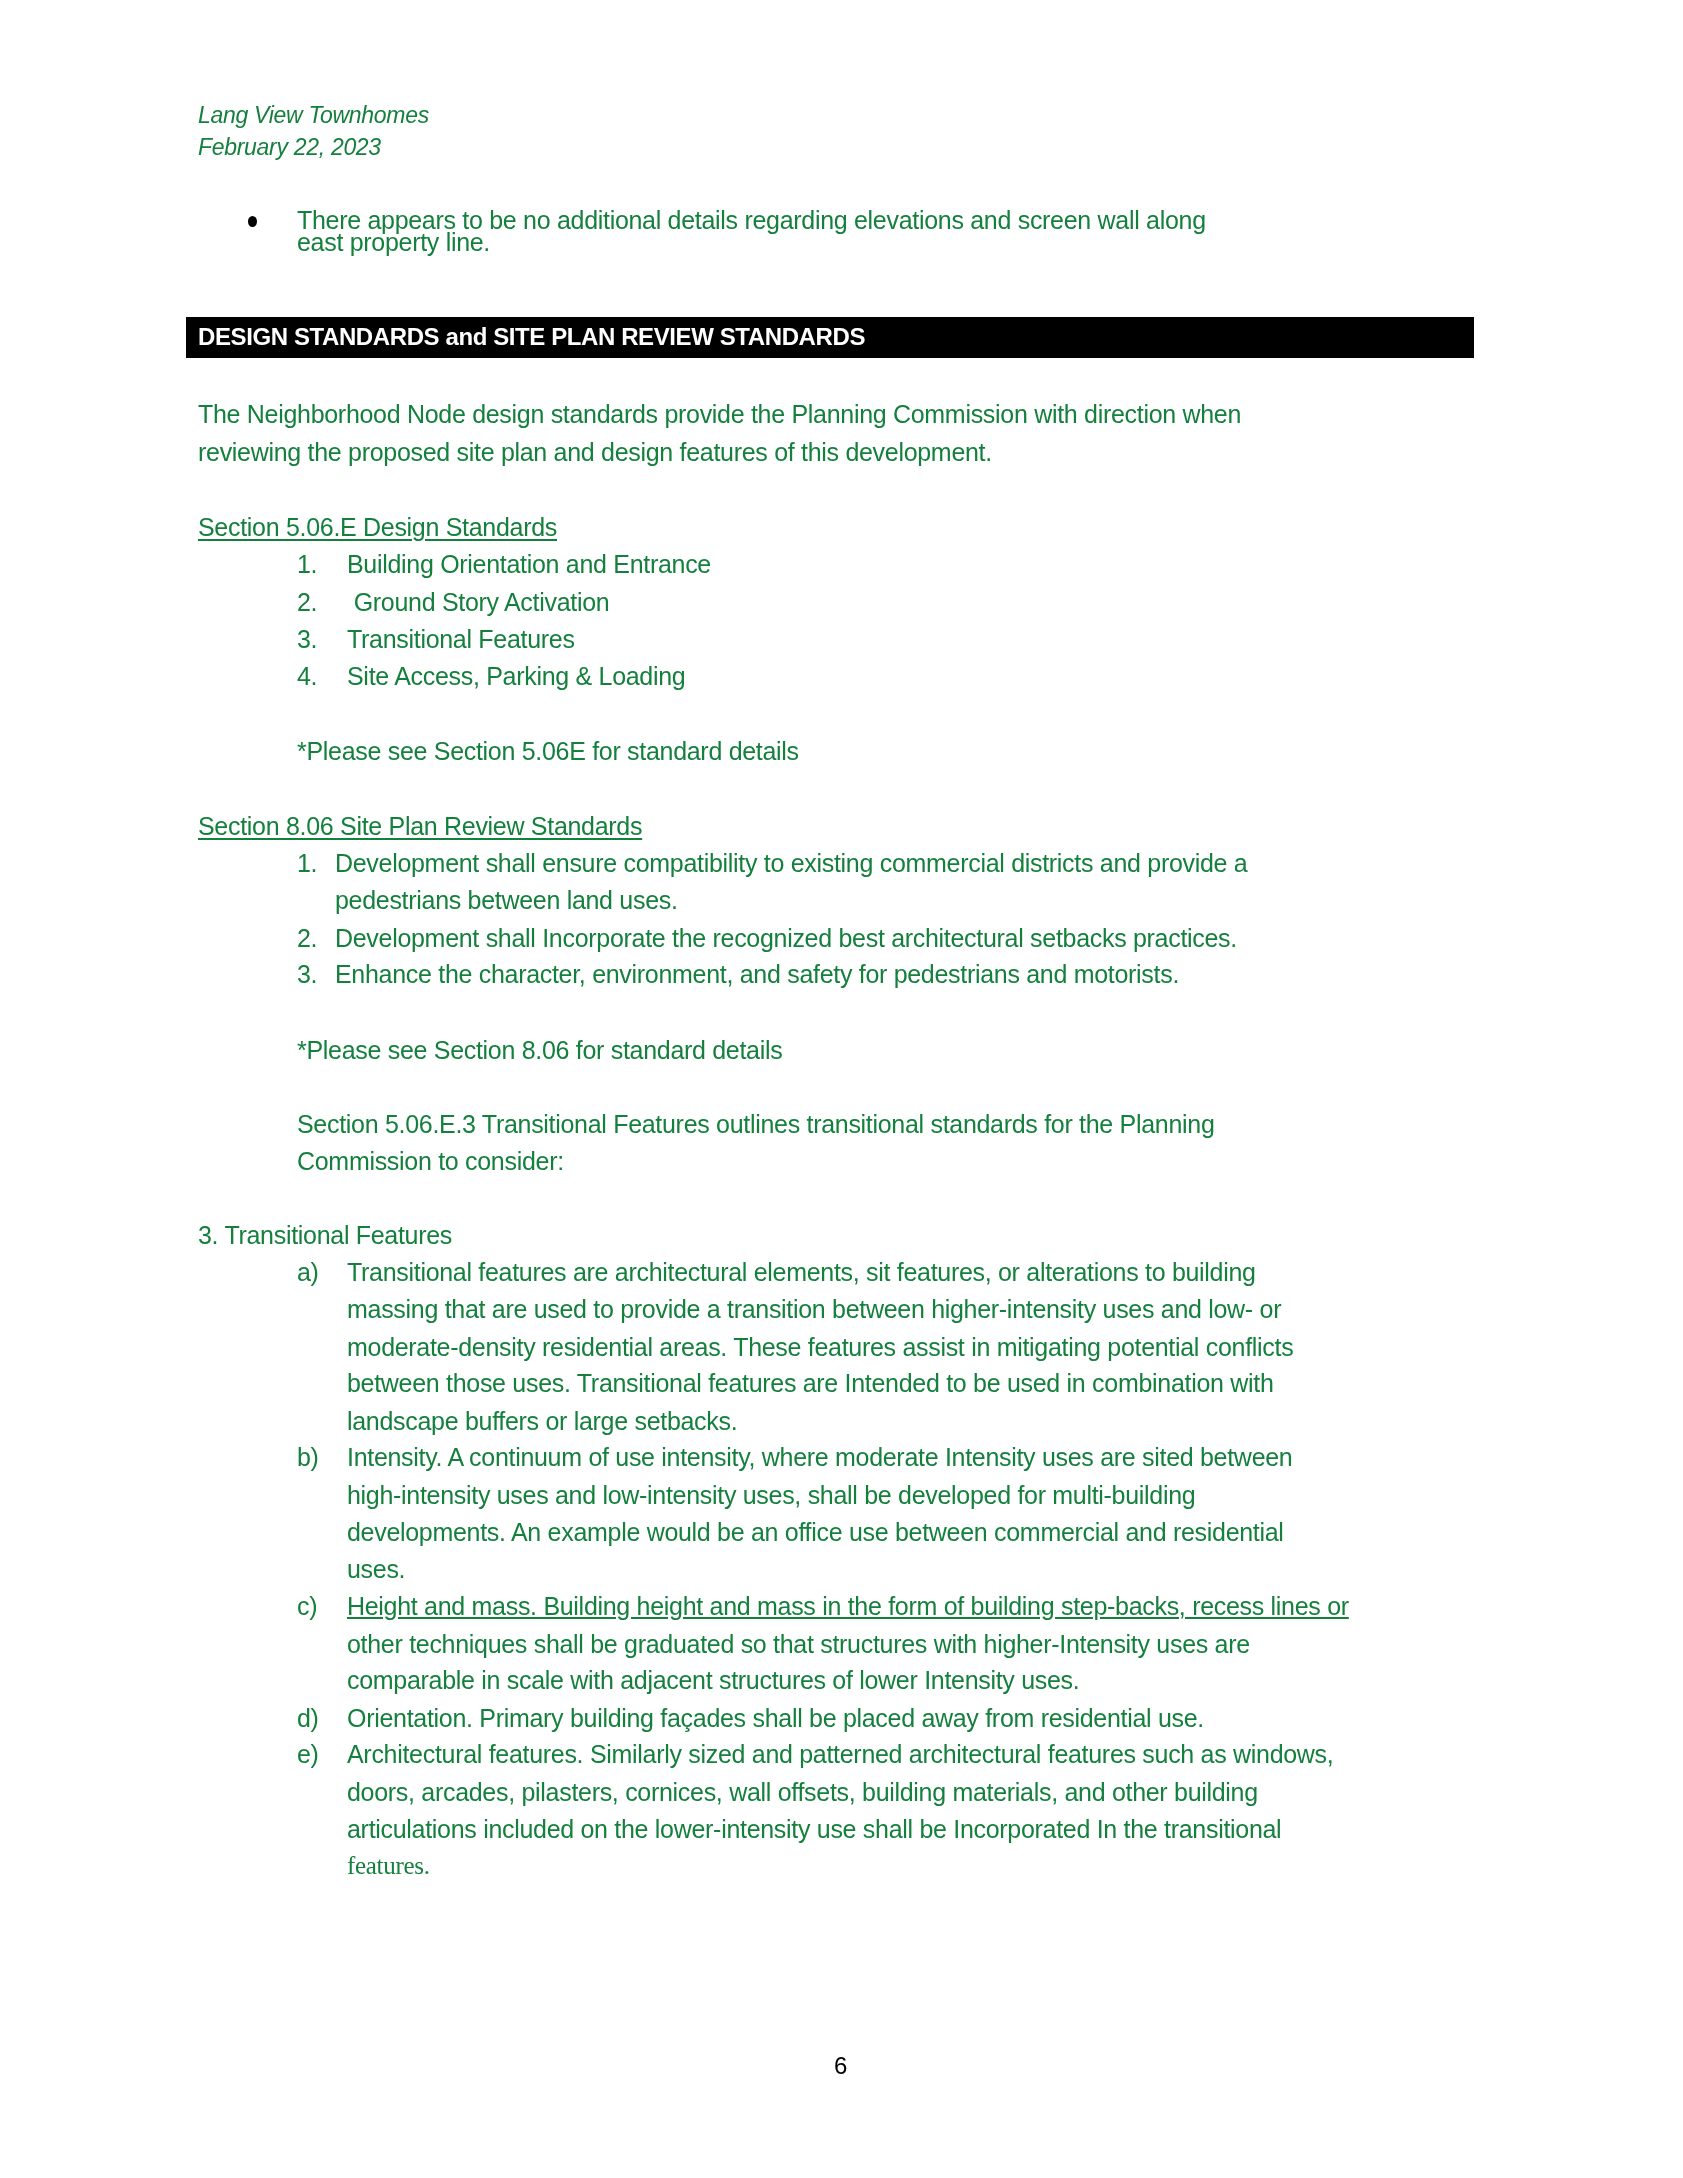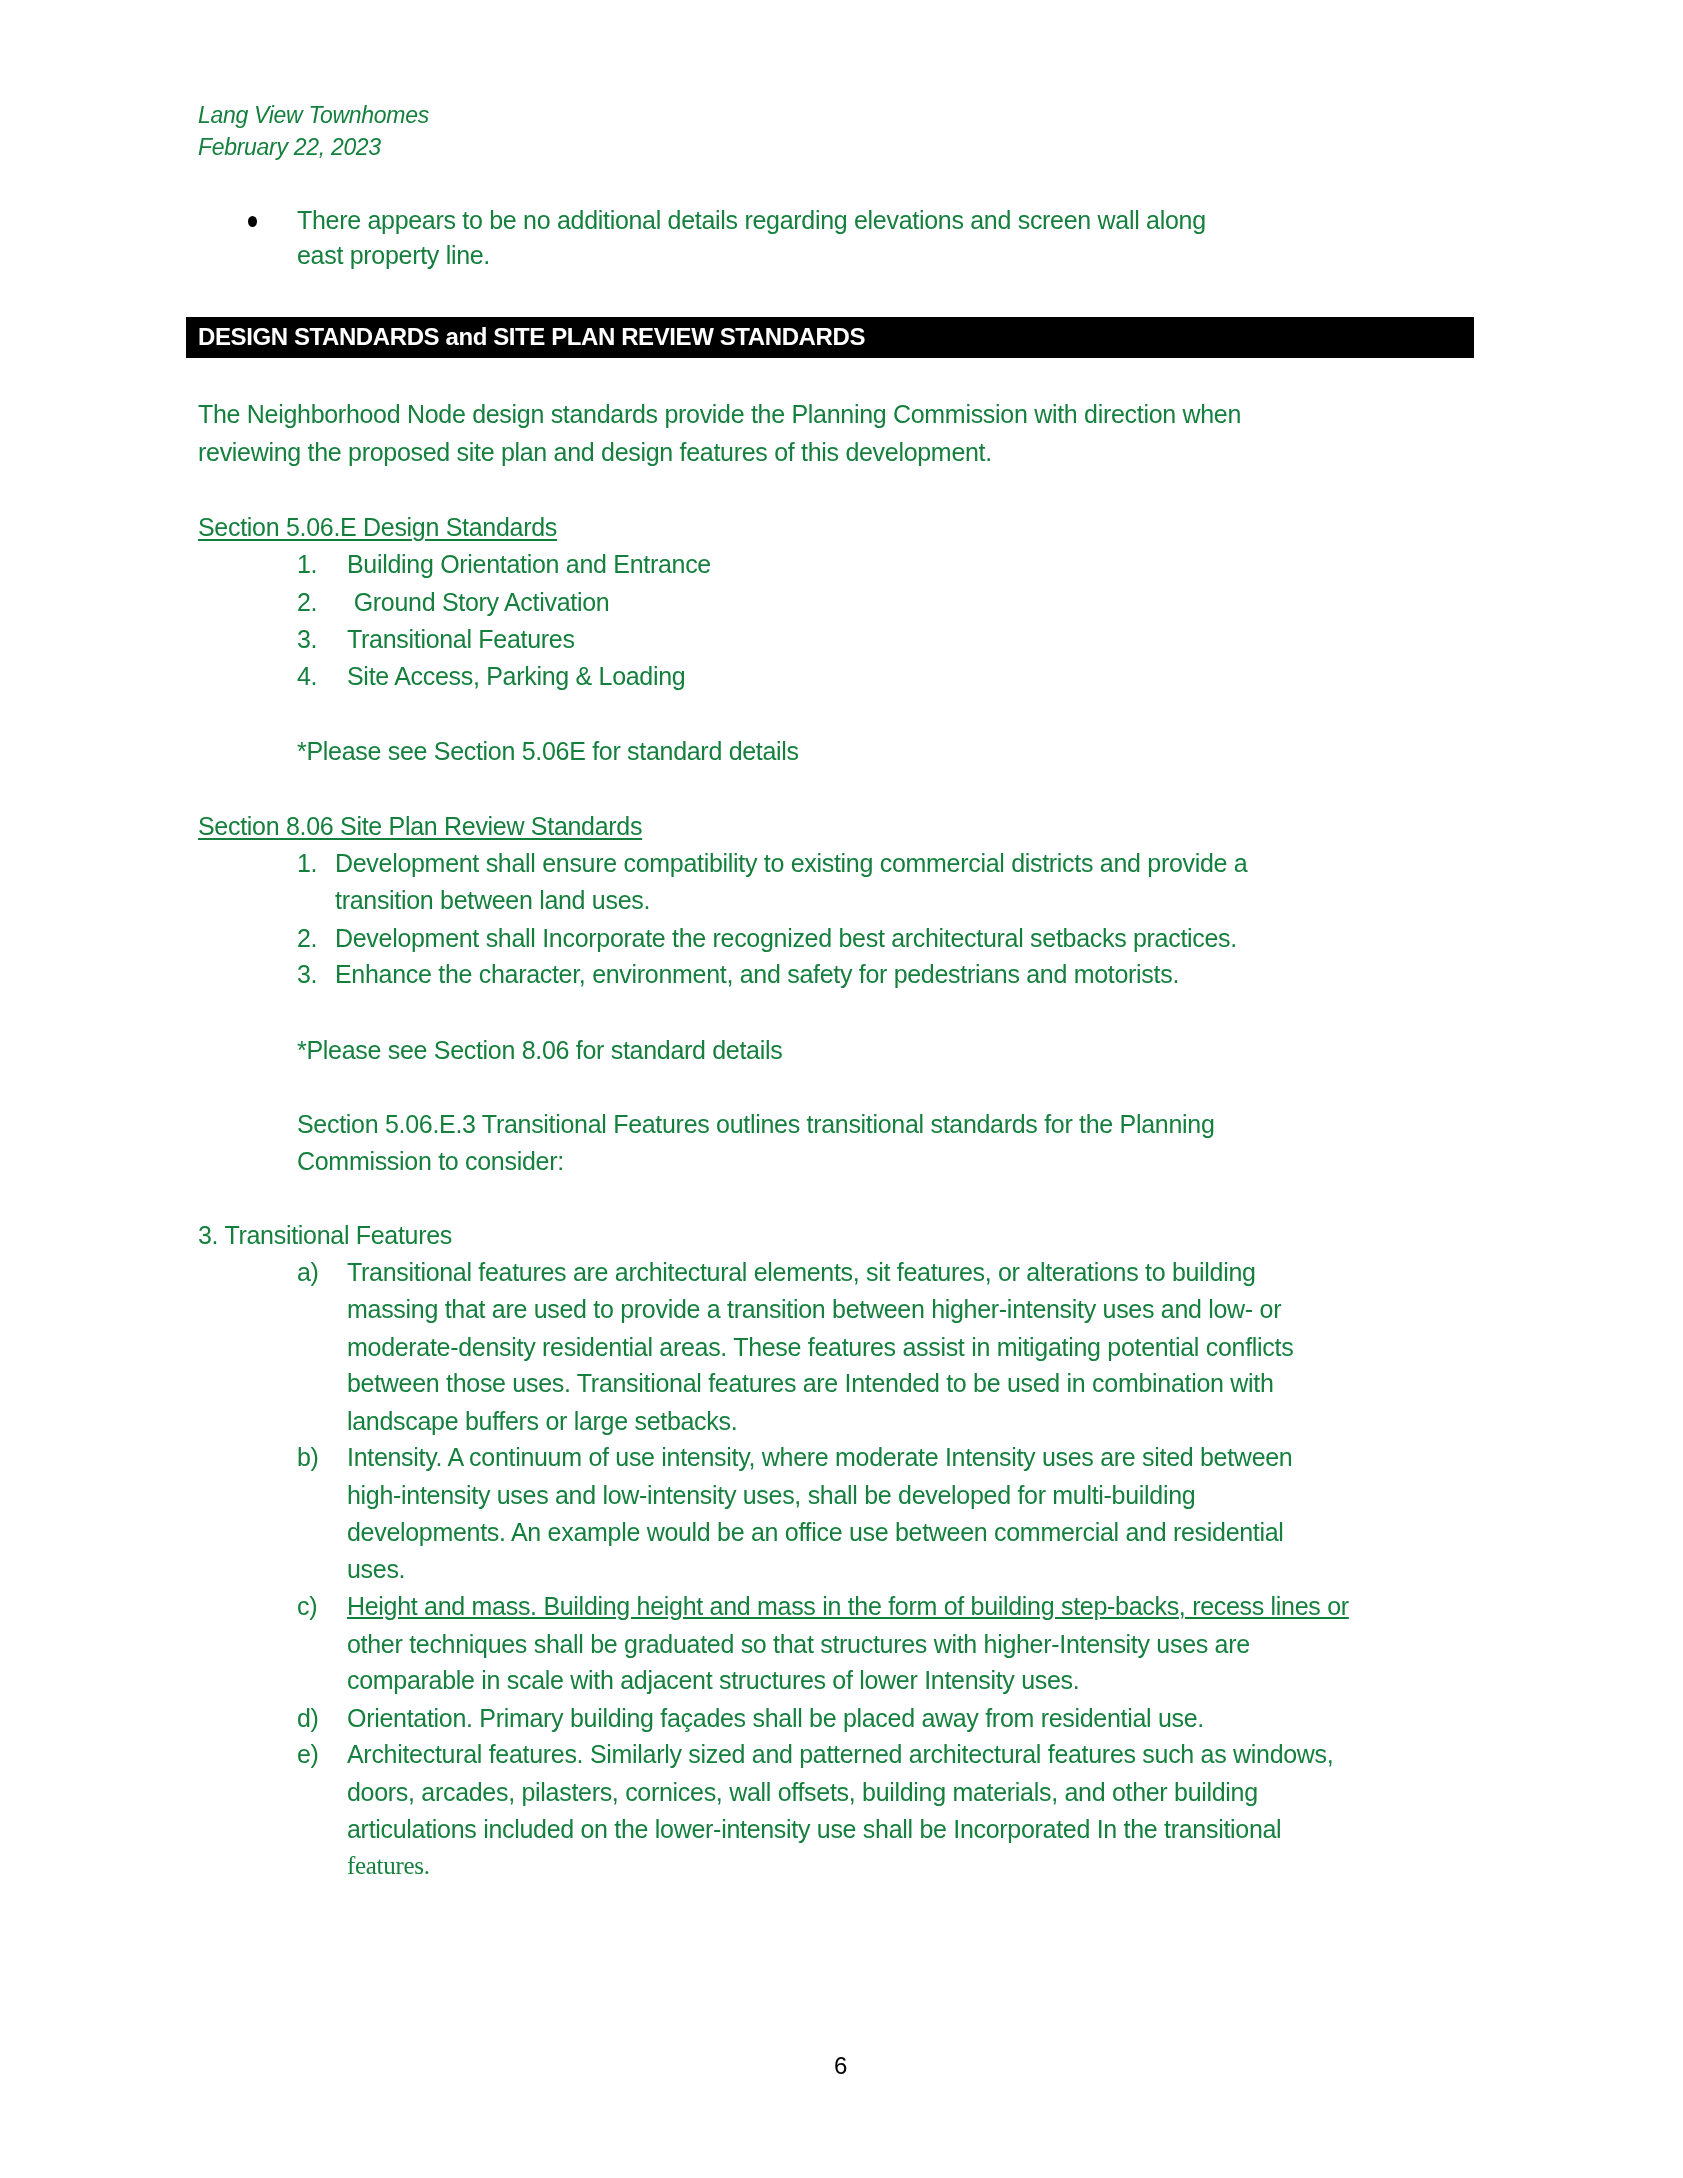--- a/index.html
+++ b/index.html
@@ -18,21 +18,21 @@
 </head>
 <body>
 
 <div class="page">
 
   <div class="ln hdr" style="left:198px; top:100px;">Lang View Townhomes</div>
   <div class="ln hdr" style="left:198px; top:132px;">February 22, 2023</div>
 
   <div class="bullet" style="left:248px; top:216px;"></div>
   <div class="ln" style="left:297px; top:205px;">There appears to be no additional details regarding elevations and screen wall along</div>
-  <div class="ln" style="left:297px; top:240px;">east property line.</div>
+  <div class="ln" style="left:297px; top:227px;">east property line.</div>
 
   <div class="bar"></div>
   <div class="bar-text">DESIGN STANDARDS and SITE PLAN REVIEW STANDARDS</div>
 
   <div class="ln" style="left:198px; top:399px;">The Neighborhood Node design standards provide the Planning Commission with direction when</div>
   <div class="ln" style="left:198px; top:437px;">reviewing the proposed site plan and design features of this development.</div>
 
   <div class="ln u" style="left:198px; top:512px;">Section 5.06.E Design Standards</div>
   <div class="ln" style="left:297px; top:549px;">1.</div>
   <div class="ln" style="left:347px; top:549px;">Building Orientation and Entrance</div>
@@ -41,21 +41,21 @@
   <div class="ln" style="left:297px; top:624px;">3.</div>
   <div class="ln" style="left:347px; top:624px;">Transitional Features</div>
   <div class="ln" style="left:297px; top:661px;">4.</div>
   <div class="ln" style="left:347px; top:661px;">Site Access, Parking &amp; Loading</div>
 
   <div class="ln" style="left:297px; top:736px;">*Please see Section 5.06E for standard details</div>
 
   <div class="ln u" style="left:198px; top:811px;">Section 8.06 Site Plan Review Standards</div>
   <div class="ln" style="left:297px; top:848px;">1.</div>
   <div class="ln" style="left:335px; top:848px;">Development shall ensure compatibility to existing commercial districts and provide a</div>
-  <div class="ln" style="left:335px; top:885px;">transition between land uses.</div>
+  <div class="ln" style="left:335px; top:885px;">pedestrians between land uses.</div>
   <div class="ln" style="left:297px; top:923px;">2.</div>
   <div class="ln" style="left:335px; top:923px;">Development shall Incorporate the recognized best architectural setbacks practices.</div>
   <div class="ln" style="left:297px; top:959px;">3.</div>
   <div class="ln" style="left:335px; top:959px;">Enhance the character, environment, and safety for pedestrians and motorists.</div>
 
   <div class="ln" style="left:297px; top:1035px;">*Please see Section 8.06 for standard details</div>
 
   <div class="ln" style="left:297px; top:1109px;">Section 5.06.E.3 Transitional Features outlines transitional standards for the Planning</div>
   <div class="ln" style="left:297px; top:1146px;">Commission to consider:</div>
 

